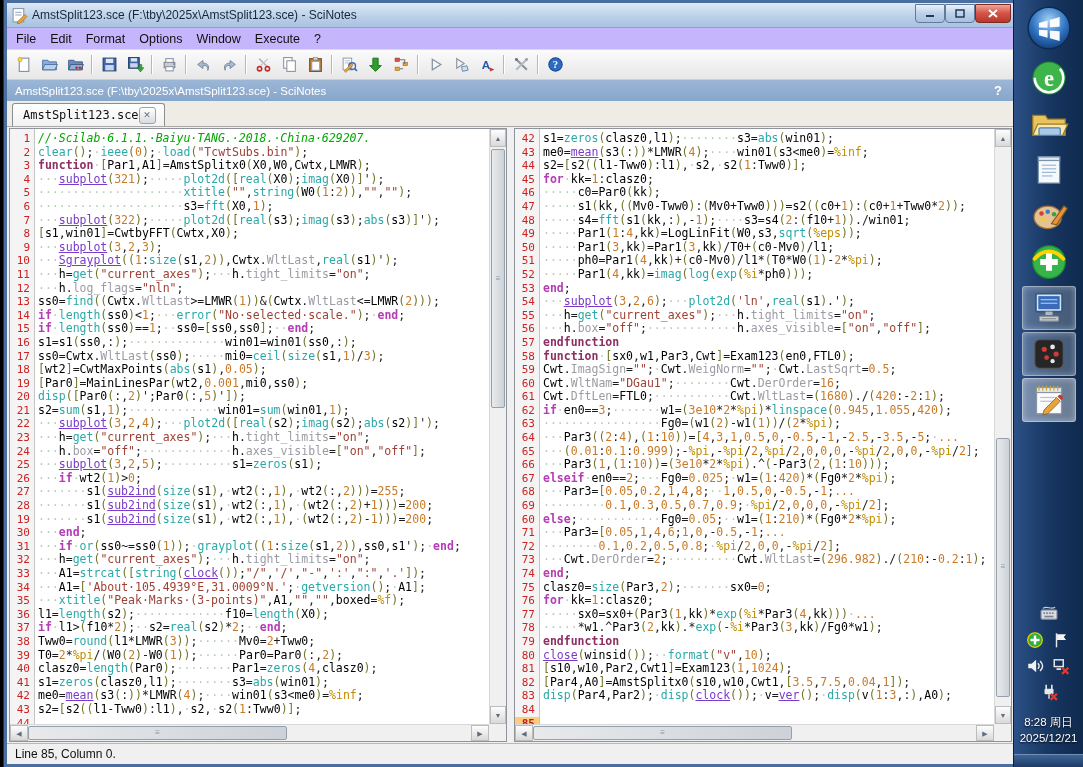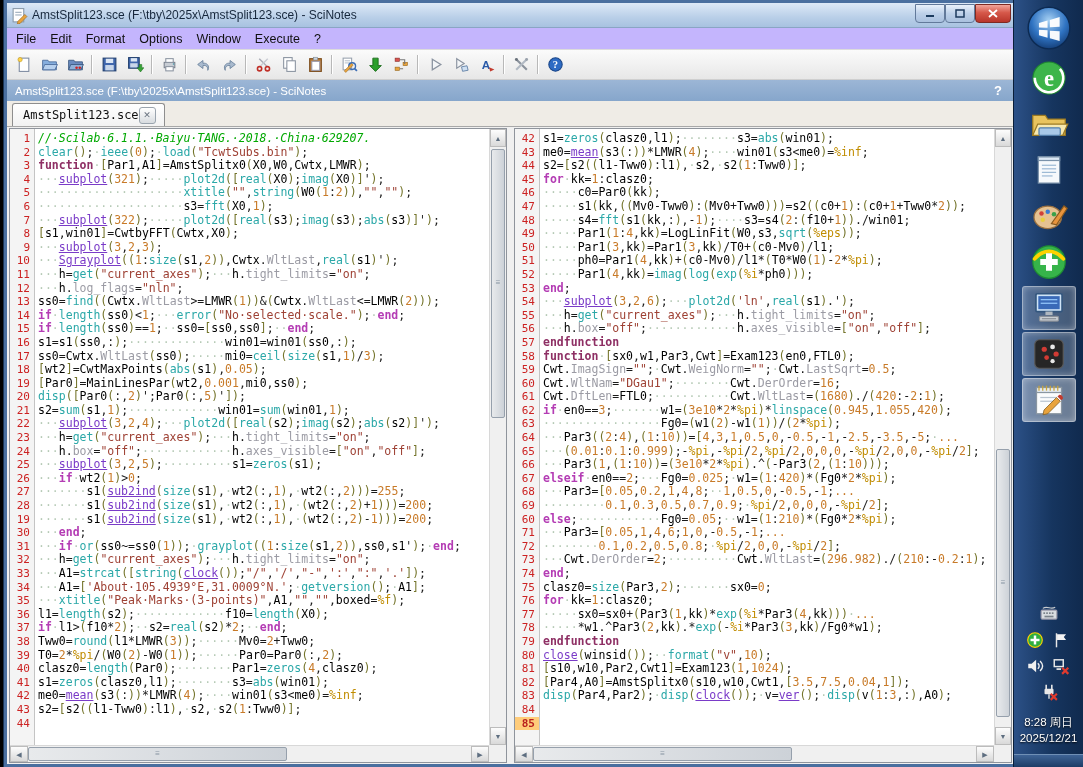--- a/index.html
+++ b/index.html
@@ -562,20 +562,23 @@
           <div class="sbtn">◀</div>
           <div class="strack">
               <div class="sthumb" style="left:0;width:58%"></div>
             </div>
           <div class="sbtn">▶</div>
         </div>
         <div class="corner"></div>
       </div>
     </div>
 
+    <div class="statusbar">
+      <span>Line 85, Column 0.</span>
+    </div>
   </div>
 
   <div class="taskbar" id="taskbar">
       <div class="task-item start">
         <span>
           <svg viewBox="0 0 32 32" width="46" height="46">
             <defs>
               <radialGradient id="sorb" cx="50%" cy="32%" r="75%">
                 <stop offset="0%" stop-color="#a8d2f4"></stop>
                 <stop offset="55%" stop-color="#2f73c2"></stop>

